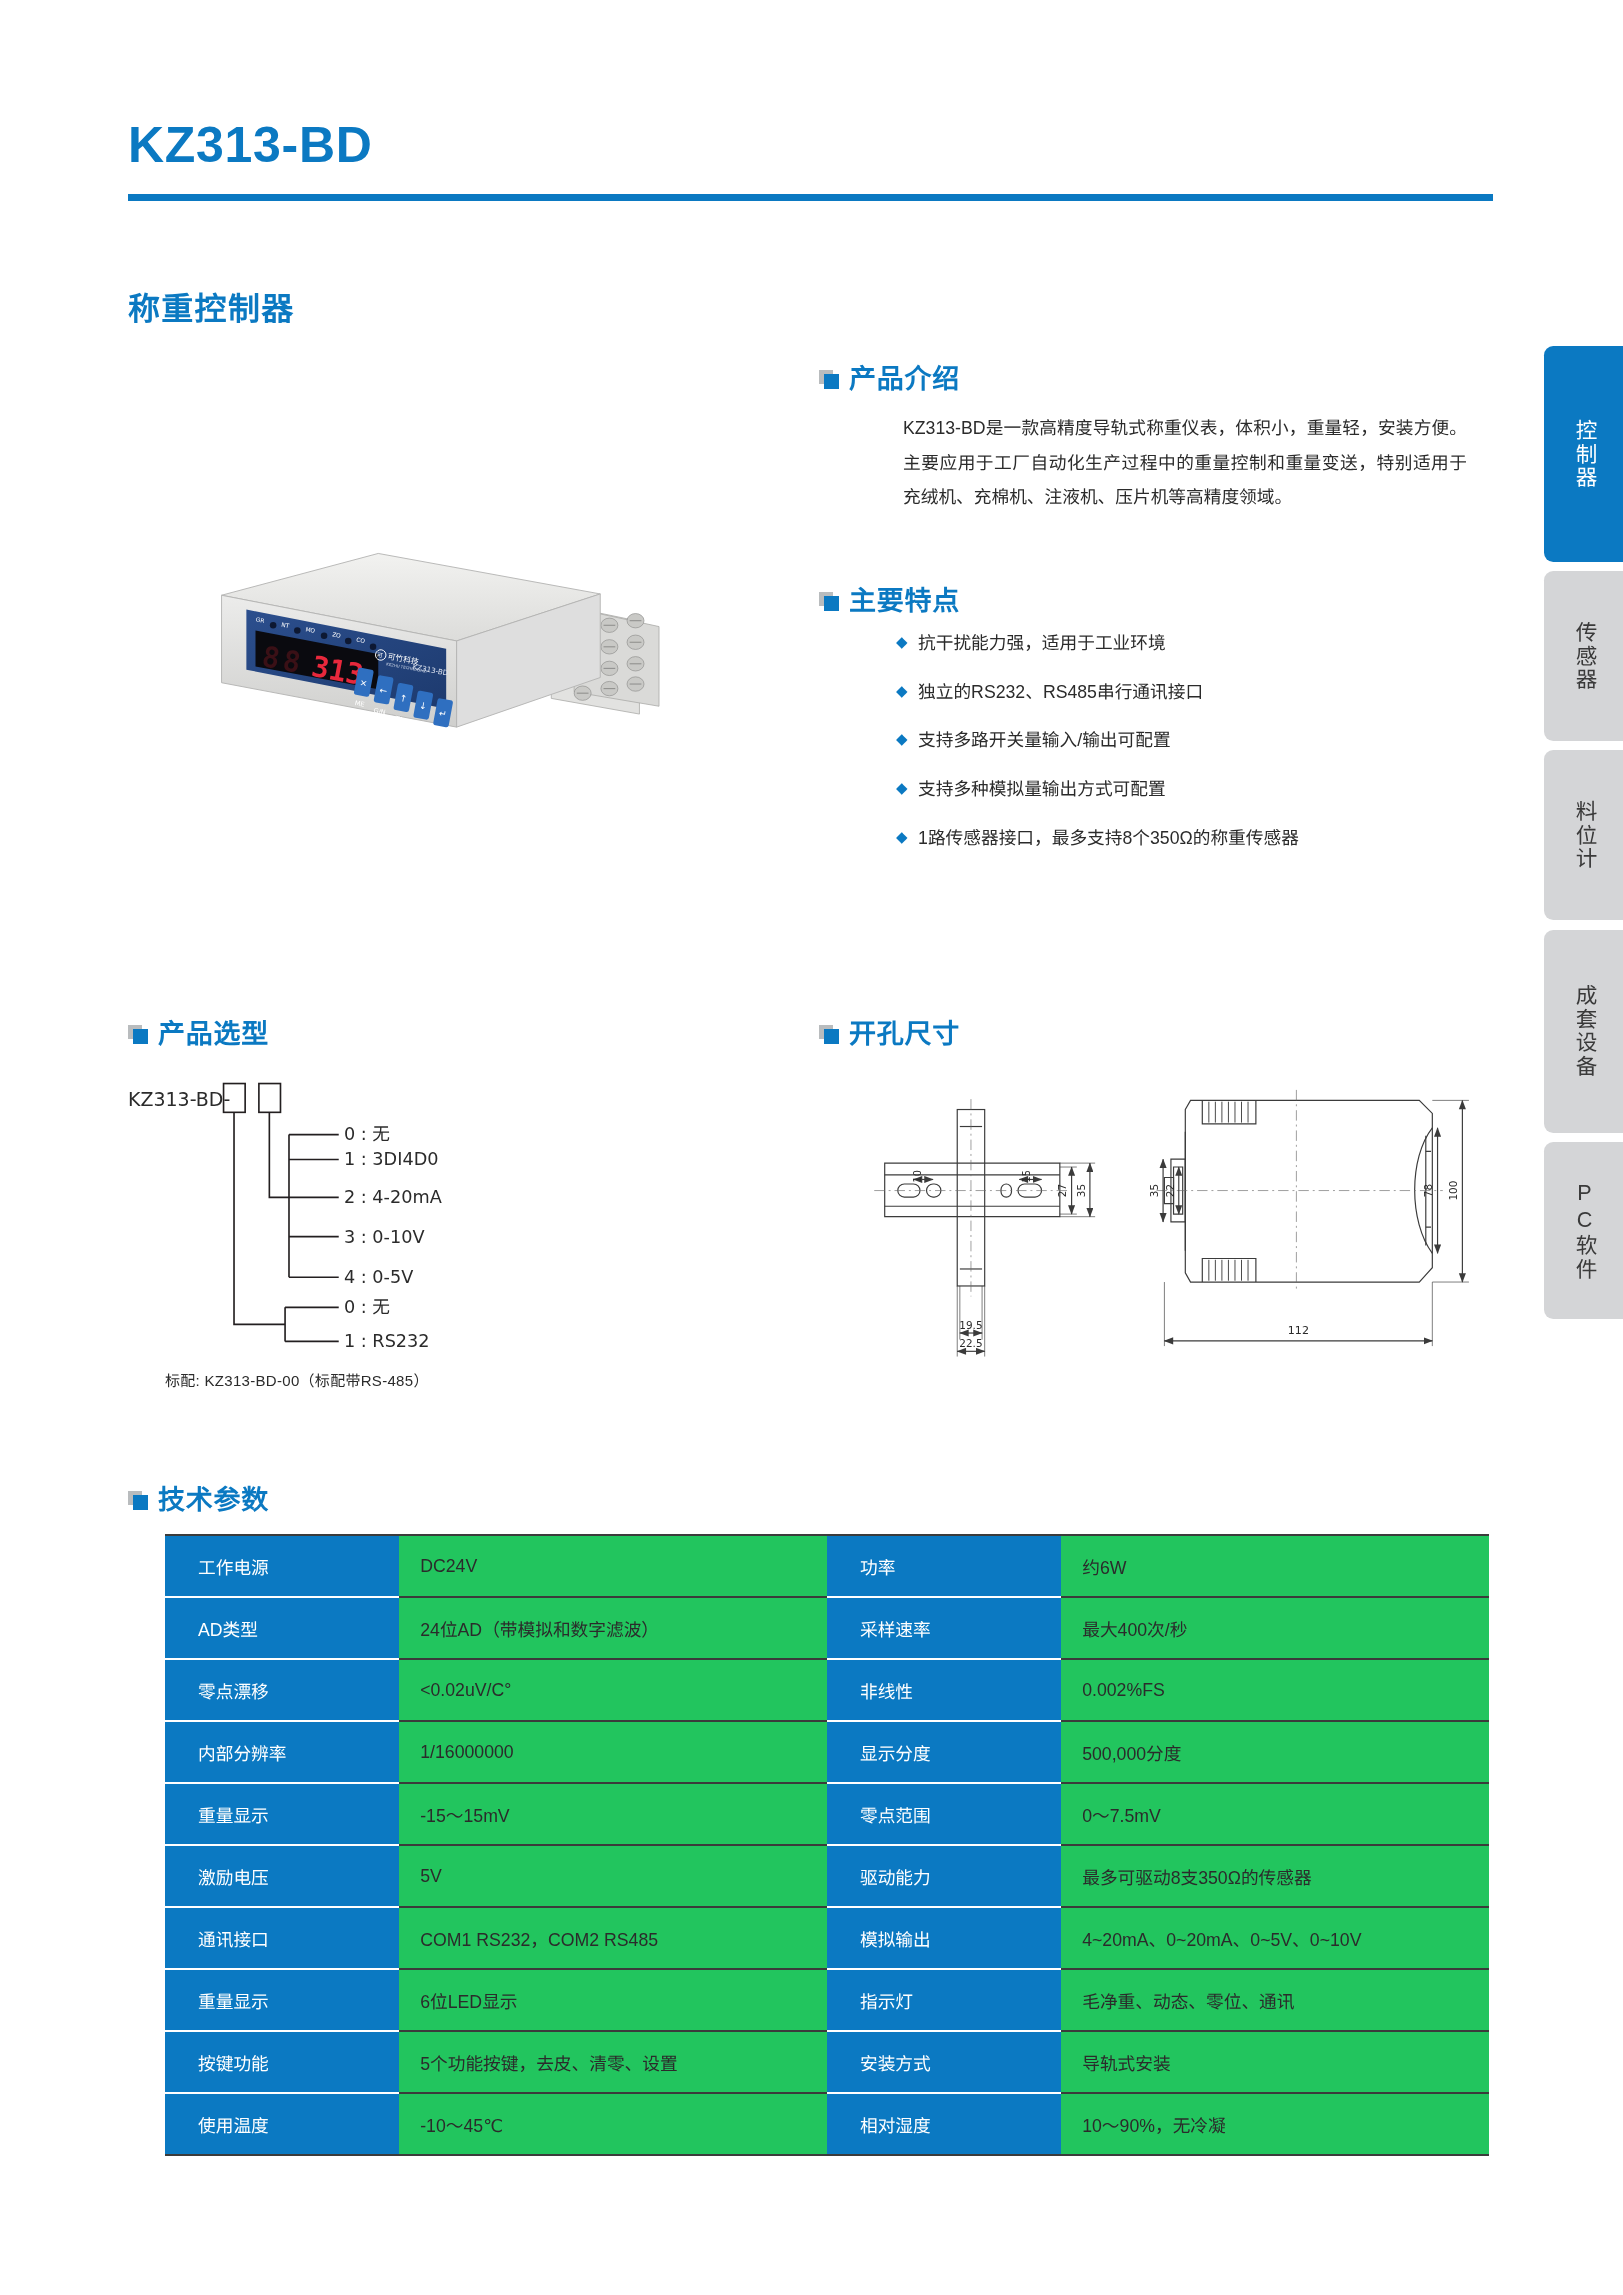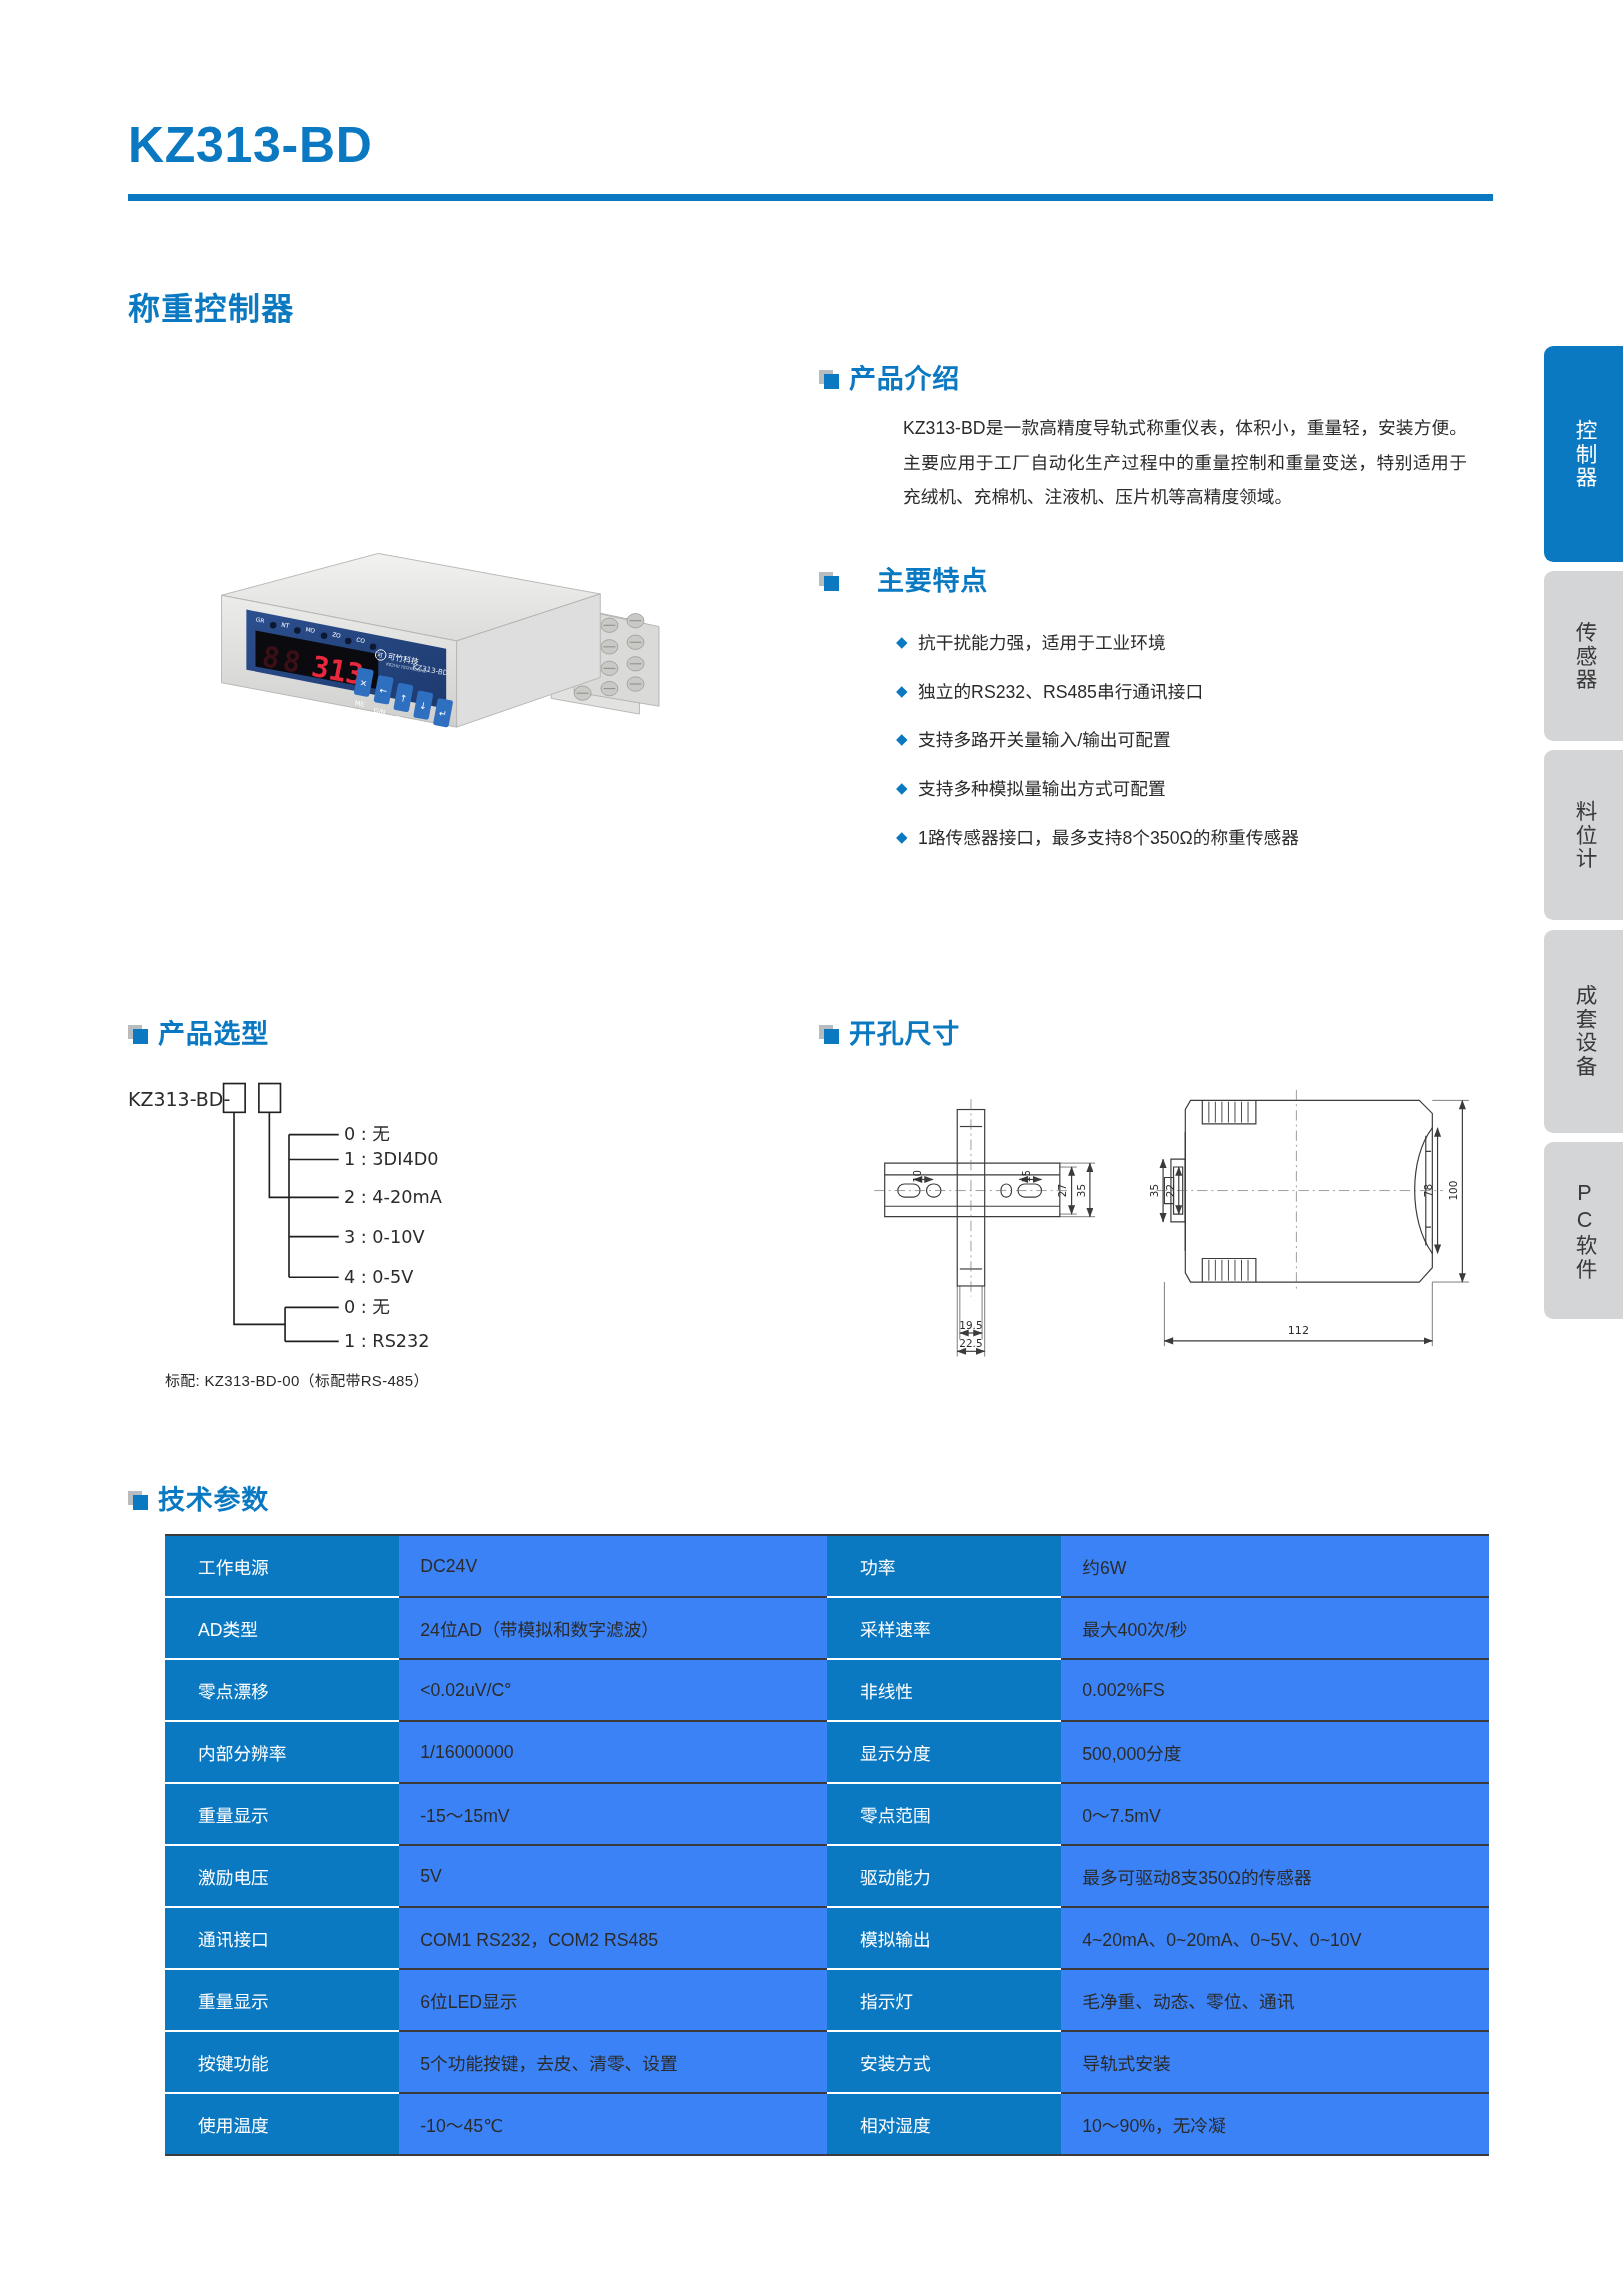--- a/index.html
+++ b/index.html
@@ -91,21 +91,21 @@
   }
   .spec-table tr:first-child td{border-top:2.6px solid #3b3b3b;}
   .spec-table td.k{
     background:#0b79c2;color:#ffffff;
     padding-left:33px;width:162px;
     border-bottom:2.6px solid #ffffff;
   }
   .spec-table tr:last-child td.k{border-bottom:2.6px solid #3b3b3b;}
   .spec-table tr:first-child td.k{border-top:2.6px solid #3b3b3b;}
   .spec-table td.v{
-    background:#3b82f6;color:#2b2b2b;padding-left:21px;width:336px;
+    background:#22c55e;color:#2b2b2b;padding-left:21px;width:336px;
   }
 
   
   .tabs{position:absolute;right:0;top:346px;width:79px;}
   .tab{
     width:79px;margin-bottom:9.2px;
     border-radius:9.2px 0 0 9.2px;
     display:flex;align-items:center;justify-content:center;
     font-size:21.6px;letter-spacing:2px;
     writing-mode:vertical-rl;text-orientation:upright;
@@ -240,21 +240,21 @@
 
   <div class="sec-head" style="left:819px;top:366px;">
     <span class="marker">
       <span class="gray"></span>
         <span class="blue"></span>
     </span>
     <span class="txt">产品介绍</span>
   </div>
   <div class="intro-body">KZ313-BD是一款高精度导轨式称重仪表，体积小，重量轻，安装方便。主要应用于工厂自动化生产过程中的重量控制和重量变送，特别适用于充绒机、充棉机、注液机、压片机等高精度领域。</div>
 
-  <div class="sec-head" style="left:819px;top:568px;gap:28px;">
+  <div class="sec-head" style="left:819px;top:588px;">
     <span class="marker">
       <span class="gray"></span>
         <span class="blue"></span>
     </span>
     <span class="txt">主要特点</span>
   </div>
   <div class="feature-list">
     <div class="feature">
       <span class="dia">◆</span>
       <span>抗干扰能力强，适用于工业环境</span>

